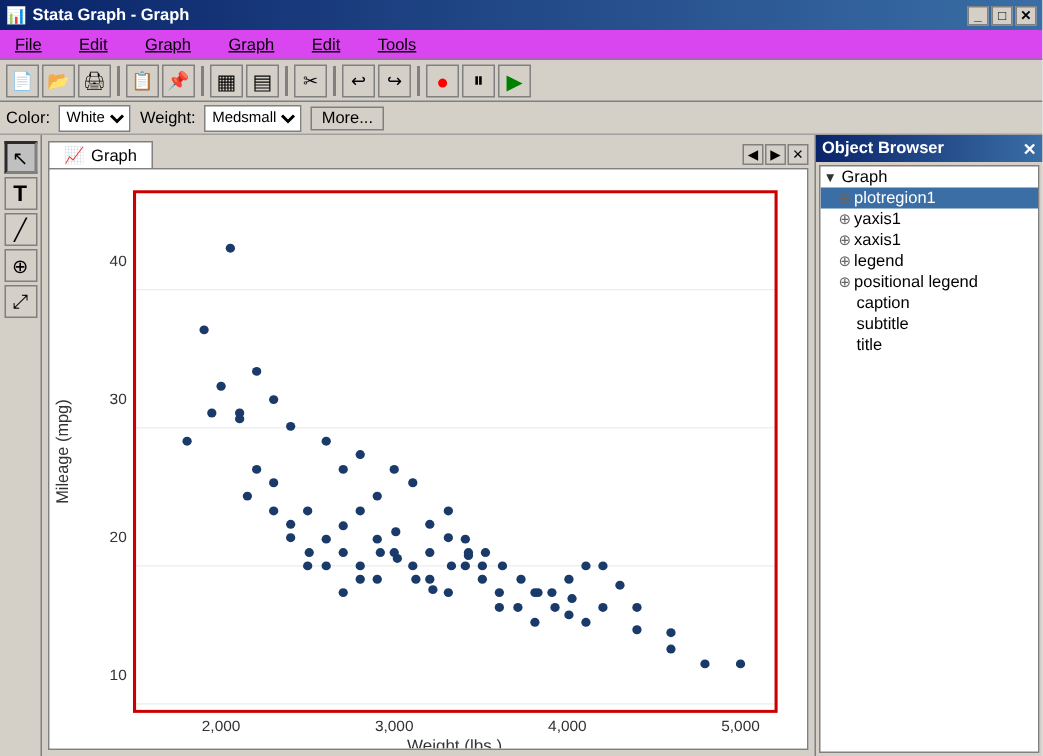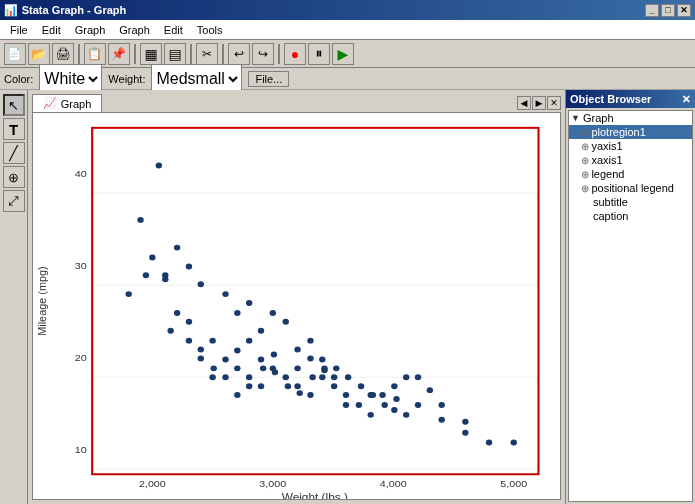--- a/index.html
+++ b/index.html
@@ -24,27 +24,28 @@
       background: #d4d0c8;
       border: 1px solid #808080;
       font-size: 9px;
       display: flex; align-items: center; justify-content: center;
       cursor: pointer;
       color: black;
     }
 
     
     .menu-bar {
-      background: #ffffff;
+      background: #d946ef;
       height: 20px;
       display: flex;
       align-items: center;
       padding: 0 4px;
       border-bottom: 1px solid #808080;
-      gap: 2px;
+      gap: 13px;
+      text-decoration: underline;
     }
     .menu-item {
       padding: 1px 6px;
       cursor: pointer;
       font-size: 11px;
     }
 
     
     .toolbar {
       background: #d4d0c8;
@@ -70,22 +71,22 @@
       background: #d4d0c8;
       height: 22px;
       display: flex;
       align-items: center;
       padding: 0 4px;
       gap: 6px;
       border-bottom: 1px solid #a0a0a0;
       font-size: 11px;
     }
     .options-bar select {
-      height: 30px;
-      font-size: 16px;
+      height: 18px;
+      font-size: 10px;
       border: 1px solid #808080;
       background: white;
     }
     .options-bar .more-btn {
       padding: 1px 6px;
       background: #d4d0c8;
       border: 1px solid #808080;
       cursor: pointer;
       font-size: 11px;
     }
@@ -141,21 +142,21 @@
       flex: 1;
       background: white;
       border: 1px solid #808080;
       margin: 0 4px 4px 4px;
       position: relative;
       overflow: hidden;
     }
 
     
     .object-browser {
-      width: 130px;
+      width: 152px;
       background: #d4d0c8;
       border-left: 1px solid #808080;
       display: flex;
       flex-direction: column;
     }
     .ob-title-bar {
       background: linear-gradient(to right, #0a246a, #3a6ea5);
       color: white;
       height: 18px;
       display: flex;
@@ -254,21 +255,21 @@
 
 <div class="options-bar">
   <span>Color:</span>
   <select>
     <option>White</option>
   </select>
   <span>Weight:</span>
   <select>
     <option>Medsmall</option>
   </select>
-  <button class="more-btn">File...</button>
+  <button class="more-btn">More...</button>
 </div>
 
 <div class="main-content">
 
   <div class="left-tools">
     <div class="tool-btn active">↖</div>
     <div class="tool-btn" style="font-weight:bold;font-size:15px;">T</div>
     <div class="tool-btn" style="font-size:14px;">╱</div>
     <div class="tool-btn">⊕</div>
     <div class="tool-btn" style="font-size:13px;">⤢</div>
@@ -496,24 +497,28 @@
       </div>
 
       <div class="ob-item ob-indent1">
         <span class="ob-plus">⊕</span>
         <span>positional legend</span>
       </div>
 
 
       <div class="ob-item ob-indent1">
         <span class="ob-expand"> </span>
+        <span>caption</span>
+      </div>
+
+      <div class="ob-item ob-indent1">
+        <span class="ob-expand"> </span>
         <span>subtitle</span>
       </div>
 
       <div class="ob-item ob-indent1">
         <span class="ob-expand"> </span>
-        <span>caption</span>
-      </div>
-
+        <span>title</span>
+      </div>
     </div>
   </div>
 
 </div>
 
 </body></html>

